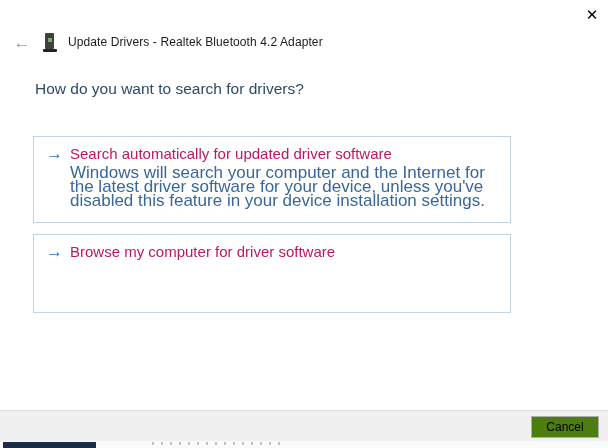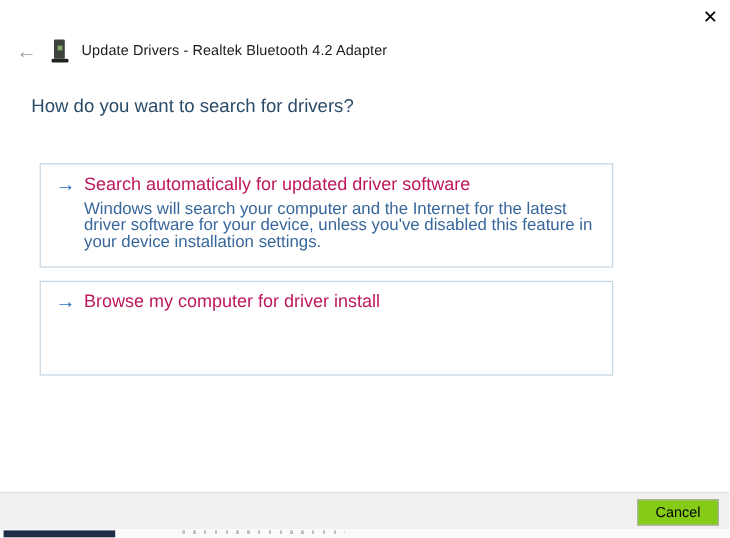--- a/index.html
+++ b/index.html
@@ -39,21 +39,21 @@
   }
   .device-icon .chip-base{
     position:absolute;left:0;bottom:0;width:14px;height:3px;background:#20251f;border-radius:1px;
   }
   .window-title{
     margin-left:11px;font-size:12px;color:#1b1b1b;letter-spacing:0.1px;
   }
 
   
   .main-heading{
-    position:absolute;left:26px;top:80px;
+    position:absolute;left:35px;top:80px;
     font-size:15.5px;color:#2b4b68;font-weight:400;text-align:right;
   }
 
   
   .opt-box{
     position:absolute;left:33px;width:476px;
     background:#ffffff;border:1px solid #c3d5e0;cursor:pointer;
   }
   .opt-box.first{top:136px;height:85px;}
   .opt-box.second{top:234px;height:77px;}
@@ -61,31 +61,31 @@
     display:flex;align-items:flex-start;padding:7px 8px 0 12px;
   }
   .opt-arrow{
     width:24px;flex:0 0 24px;color:#2a72b8;font-size:17px;line-height:20px;
   }
   .opt-title{
     font-size:15px;color:#be185d;line-height:20px;
   }
   .opt-desc{
     margin:2px 11px 0 36px;max-width:432px;
-    font-size:14px;line-height:14px;color:#38679b;
+    font-size:17px;line-height:14px;color:#38679b;
   }
 
   
   .footer{
     position:absolute;left:0;right:0;bottom:7px;height:31px;
     background:#f0f0f0;border-top:1px solid #dfdfdf;box-sizing:border-box;
   }
   .cancel-btn{
     position:absolute;right:9px;top:5px;width:68px;height:22px;
-    background:#84cc16;border:1px solid #adadad;box-sizing:border-box;
+    background:#4d7c0f;border:1px solid #adadad;box-sizing:border-box;
     display:flex;align-items:center;justify-content:center;
     font-size:12px;color:#000;cursor:pointer;
   }
 
   
   .taskbar{
     position:absolute;left:0;right:0;bottom:0;height:7px;background:#f9fafb;
   }
   .taskbar-search-top{
     position:absolute;left:3px;bottom:0;width:93px;height:6px;background:#1d2c47;
@@ -122,21 +122,21 @@
     <div class="opt-head">
       <span class="opt-arrow">→</span>
       <span class="opt-title">Search automatically for updated driver software</span>
     </div>
     <div class="opt-desc">Windows will search your computer and the Internet for the latest driver software for your device, unless you've disabled this feature in your device installation settings.</div>
   </div>
 
   <div class="opt-box second">
     <div class="opt-head">
       <span class="opt-arrow">→</span>
-      <span class="opt-title">Browse my computer for driver install</span>
+      <span class="opt-title">Browse my computer for driver software</span>
     </div>
   </div>
 
   <div class="footer">
     <div class="cancel-btn">Cancel</div>
   </div>
 
   <div class="taskbar">
     <span class="taskbar-search-top"></span>
     <span class="taskbar-glyph-marks"></span>

